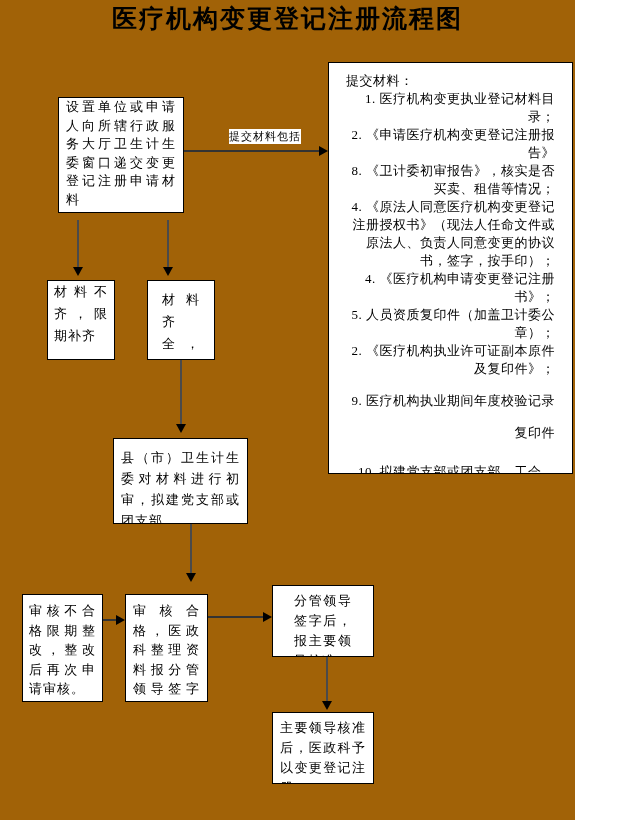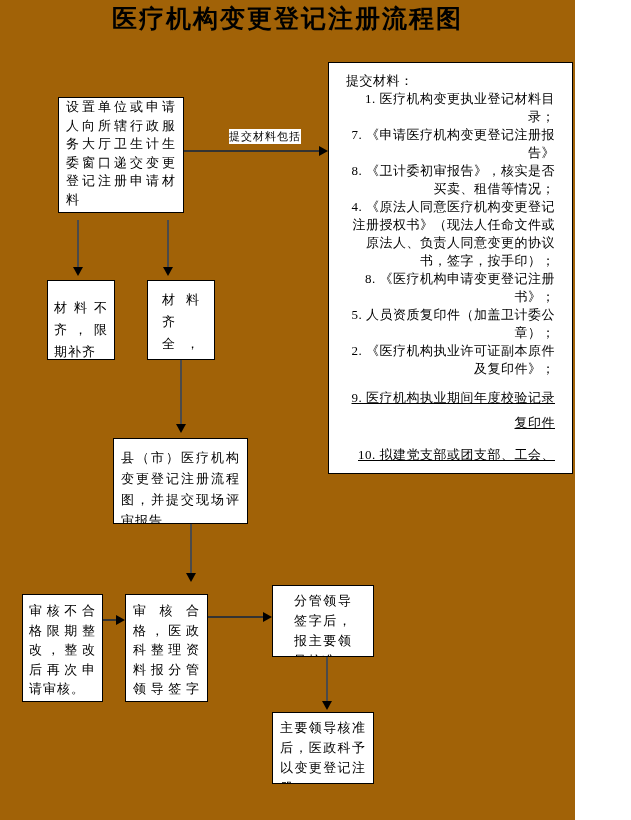--- a/index.html
+++ b/index.html
@@ -34,38 +34,38 @@
     color: #000;
     font-size: 13px;
     line-height: 19px;
     padding: 5px 7px;
     text-align: justify;
     text-justify: inter-character;
     letter-spacing: 1px;
     overflow: hidden;
   }
   #box-start        { left: 58px;  top: 97px;  width: 126px; height: 116px; line-height: 18.5px; padding-top: 0; }
-  #box-incomplete   { left: 47px;  top: 280px; width: 68px;  height: 80px;  line-height: 22px; padding: 16px 6px; }
+  #box-incomplete   { left: 47px;  top: 280px; width: 68px;  height: 80px;  line-height: 22px; padding: 0 6px; }
   #box-complete     { left: 147px; top: 280px; width: 68px;  height: 80px;  line-height: 22px; padding: 8px 14px; }
   #box-review       { left: 113px; top: 438px; width: 135px; height: 86px;  line-height: 21px; padding-top: 8px; }
   #box-fail         { left: 22px;  top: 594px; width: 81px;  height: 108px; line-height: 19.5px; padding: 6px 6px; }
   #box-pass         { left: 125px; top: 594px; width: 83px;  height: 108px; line-height: 19.5px; padding: 6px 7px; }
   #box-leader       { left: 272px; top: 585px; width: 102px; height: 72px;  line-height: 20px; padding: 5px 21px; }
   #box-final        { left: 272px; top: 712px; width: 102px; height: 72px;  line-height: 20px; padding: 5px 7px; }
 
   #box-materials {
     left: 328px; top: 62px; width: 245px; height: 412px;
     padding: 9px 17px;
     text-align: left;
     letter-spacing: 0.5px;
     line-height: 18px;
   }
   .mat-heading { line-height: 18px; }
   .mat-item    { line-height: 18px; text-align: right; }
-  .mat-item.wide  { line-height: 25px; margin-top: 7px; text-decoration: underline; }
+  .mat-item.wide  { line-height: 32px; margin-top: 7px; }
 
   
   .vline { position: absolute; width: 2px; background: #4a4a4a; }
   .hline { position: absolute; height: 2px; background: #333; }
   .ah-down {
     position: absolute; width: 0; height: 0;
     border-left: 5px solid transparent;
     border-right: 5px solid transparent;
     border-top: 9px solid #000;
   }
@@ -88,24 +88,24 @@
 
 <div id="canvas">
 
   <div class="page-title">医疗机构变更登记注册流程图</div>
 
   <div id="box-start" class="flow-box">设置单位或申请人向所辖行政服务大厅卫生计生委窗口递交变更登记注册申请材料</div>
 
   <div id="box-materials" class="flow-box">
     <div class="mat-heading">提交材料：</div>
     <div class="mat-item">1. 医疗机构变更执业登记材料目录；</div>
-    <div class="mat-item">7. 《申请医疗机构变更登记注册报告》</div>
+    <div class="mat-item">2. 《申请医疗机构变更登记注册报告》</div>
     <div class="mat-item">8. 《卫计委初审报告》，核实是否买卖、租借等情况；</div>
     <div class="mat-item">4. 《原法人同意医疗机构变更登记注册授权书》（现法人任命文件或原法人、负责人同意变更的协议书，签字，按手印）；</div>
-    <div class="mat-item">8. 《医疗机构申请变更登记注册书》；</div>
+    <div class="mat-item">4. 《医疗机构申请变更登记注册书》；</div>
     <div class="mat-item">5. 人员资质复印件（加盖卫计委公章）；</div>
     <div class="mat-item">2. 《医疗机构执业许可证副本原件及复印件》；</div>
     <div class="mat-item wide">9. 医疗机构执业期间年度校验记录复印件</div>
     <div class="mat-item wide">10. 拟建党支部或团支部、工会、妇联承诺书</div>
 
   </div>
 
   <div class="hline" style="left:184px; top:150px; width:137px;"></div>
   <div class="ah-right" style="left:319px; top:146px;"></div>
   <div class="edge-label" style="left:229px; top:129px;">提交材料包括</div>
@@ -114,21 +114,21 @@
   <div class="ah-down" style="left:73px; top:267px;"></div>
   <div class="vline" style="left:167px; top:220px; height:48px;"></div>
   <div class="ah-down" style="left:163px; top:267px;"></div>
 
   <div id="box-incomplete" class="flow-box">材料不齐，限期补齐</div>
   <div id="box-complete" class="flow-box">材料齐全，窗口受理</div>
 
   <div class="vline" style="left:180px; top:360px; height:65px;"></div>
   <div class="ah-down" style="left:176px; top:424px;"></div>
 
-  <div id="box-review" class="flow-box">县（市）医疗机构变更登记注册流程图，并提交现场评审报告</div>
+  <div id="box-review" class="flow-box">县（市）卫生计生委对材料进行初审，拟建党支部或团支部</div>
 
   <div class="vline" style="left:190px; top:524px; height:50px;"></div>
   <div class="ah-down" style="left:186px; top:573px;"></div>
 
   <div id="box-fail" class="flow-box">审核不合格限期整改，整改后再次申请审核。</div>
   <div id="box-pass" class="flow-box">审核合格，医政科整理资料报分管领导签字（签全名）。</div>
   <div id="box-leader" class="flow-box">分管领导签字后，报主要领导核准。</div>
   <div id="box-final" class="flow-box">主要领导核准后，医政科予以变更登记注册。</div>
 
   <div class="hline" style="left:103px; top:619px; width:14px;"></div>

